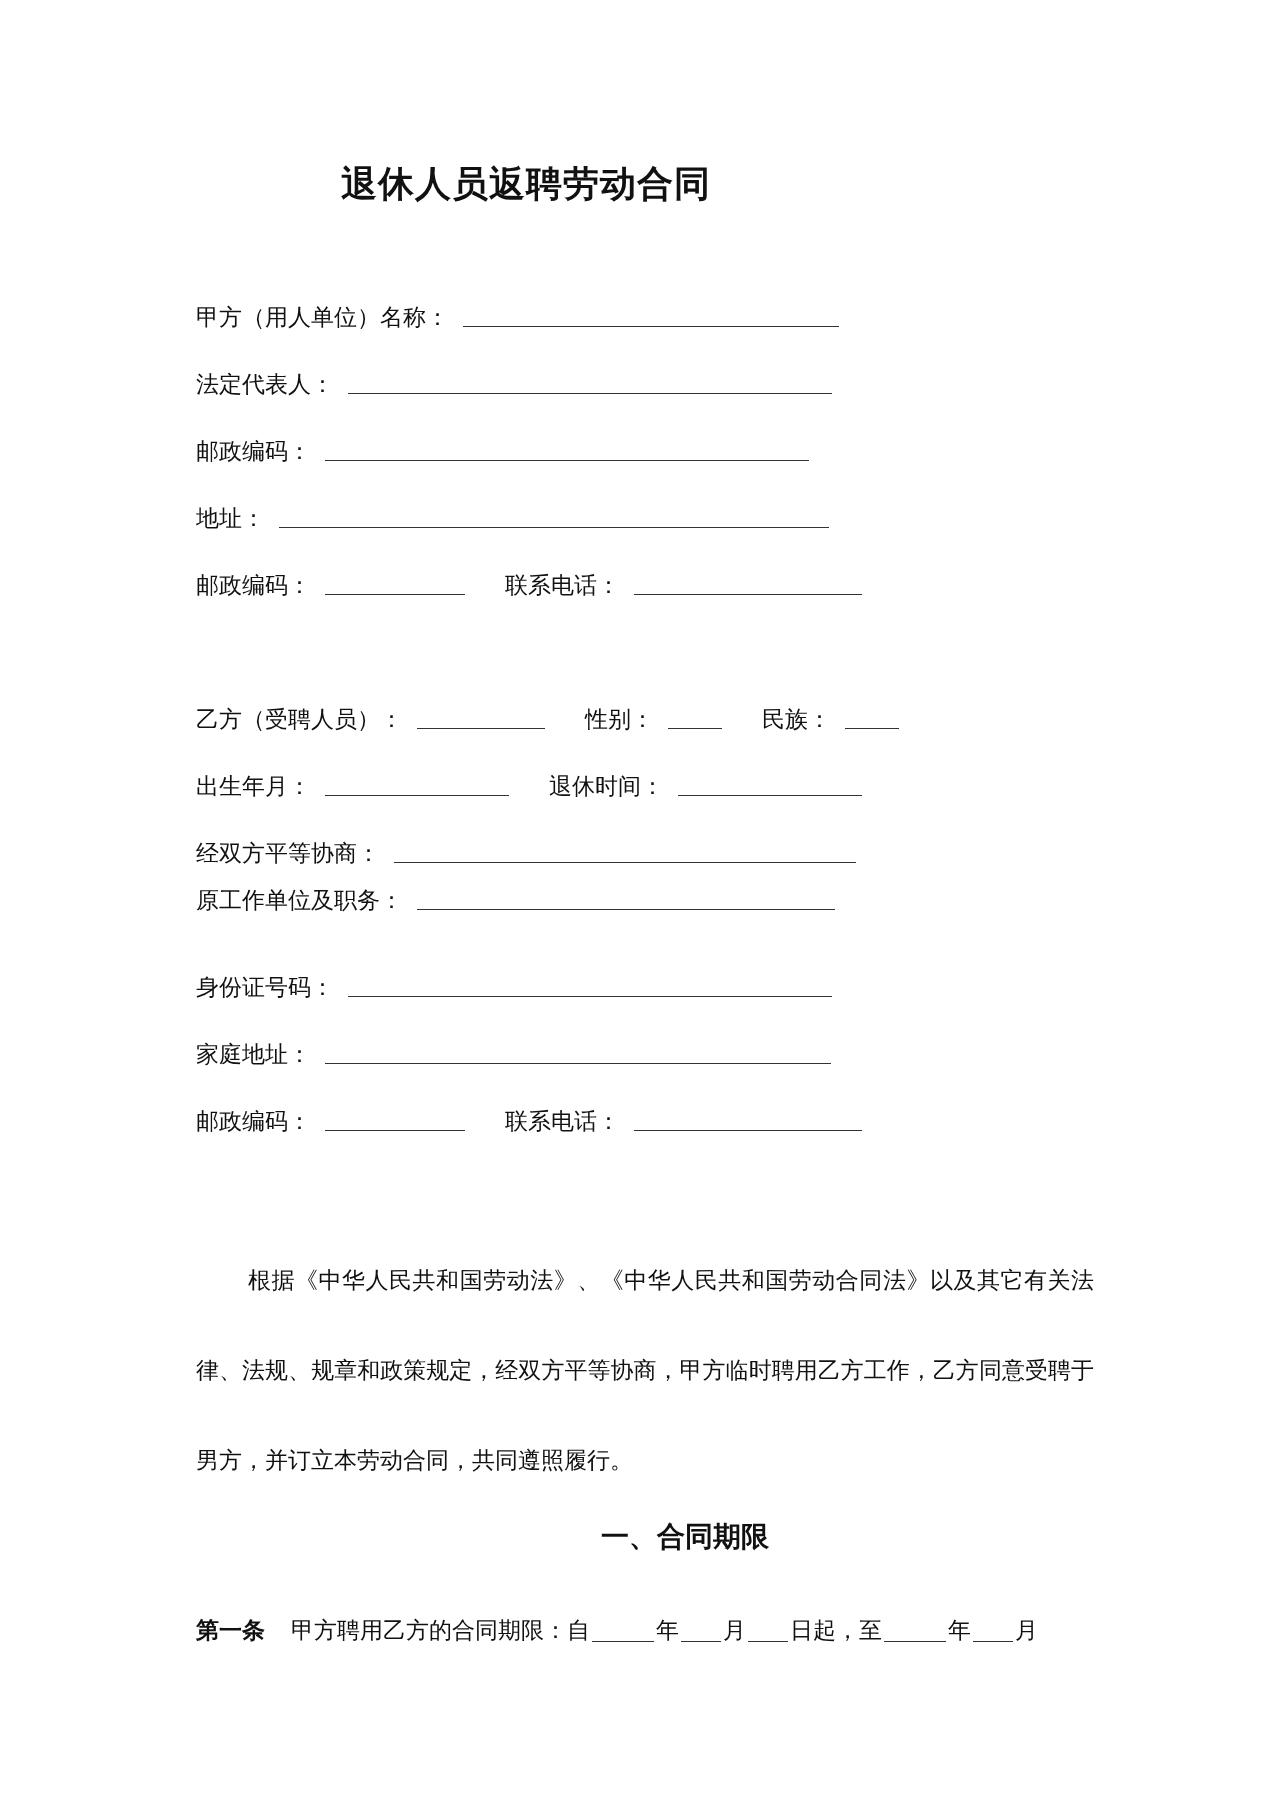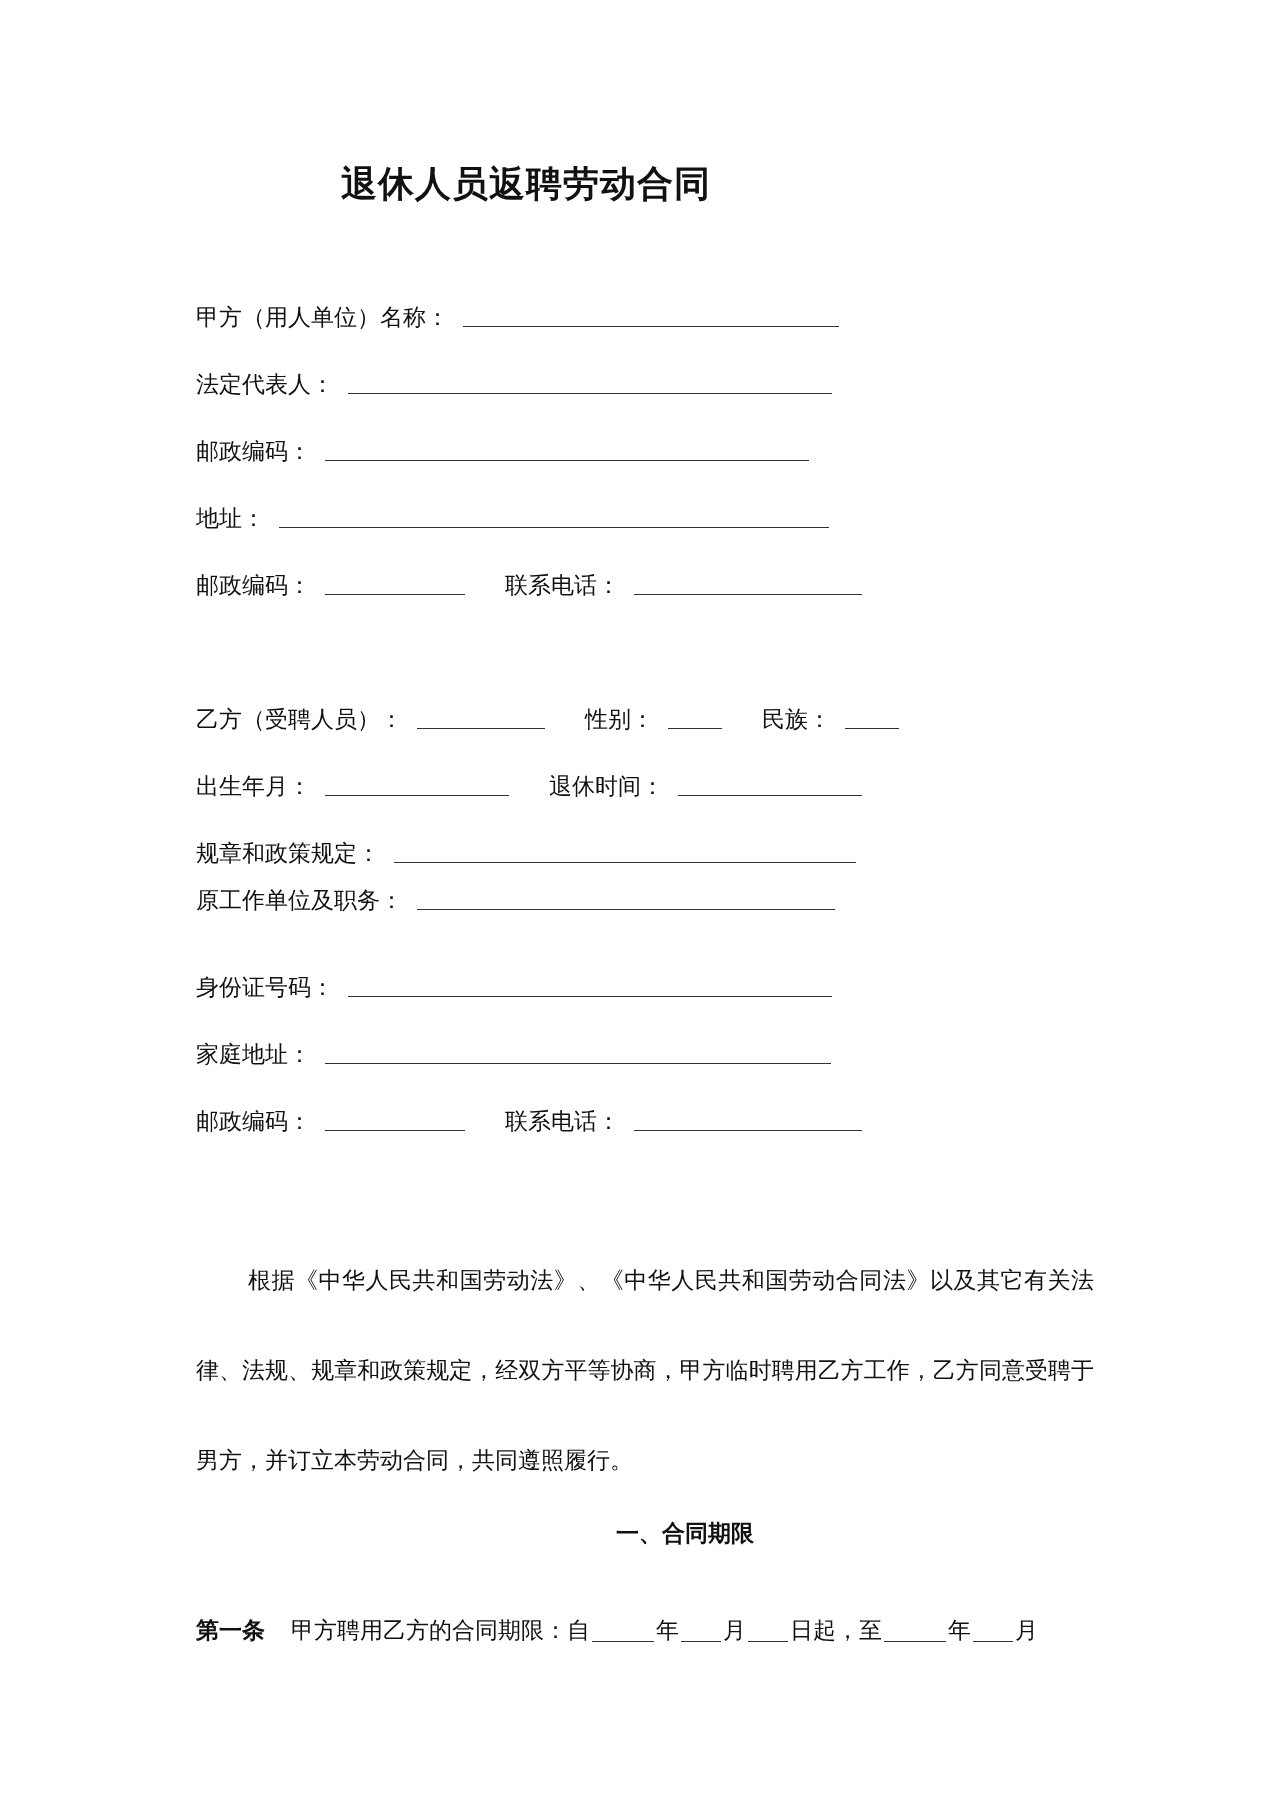--- a/index.html
+++ b/index.html
@@ -22,21 +22,21 @@
     display: inline-block; border-bottom: 1.5px solid #333; height: 24px;
     margin-left: 14px; margin-bottom: 4px;
   }
   .gap { display: inline-block; }
   .para {
     position: absolute; left: 196px; width: 898px; font-size: 23px;
     line-height: 90px; text-align: justify; text-indent: 52px; top: 1235px;
   }
   .section {
     position: absolute; left: 0; width: 1280px; top: 1518px; text-align: center;
-    font-size: 23px; font-weight: bold; padding-left: 90px; box-sizing: border-box;
+    font-size: 28px; font-weight: bold; padding-left: 90px; box-sizing: border-box;
   }
   .article {
     position: absolute; left: 196px; top: 1584px; font-size: 23px; white-space: nowrap;
     display: flex; align-items: flex-end; height: 34px; margin-top: 28px;
   }
   .article .art-no { font-weight: bold; margin-right: 26px; }
   .iblank { display: inline-block; border-bottom: 1.5px solid #333; height: 24px; margin: 0 2px 4px 2px; }
 </style>
 </head>
 <body>
@@ -80,21 +80,21 @@
     <span class="blank" style="width:54px"></span>
   </div>
   <div class="row" style="top:771px">
     <span class="lbl">出生年月：</span>
     <span class="blank" style="width:184px"></span>
     <span class="gap" style="width:40px"></span>
     <span class="lbl">退休时间：</span>
     <span class="blank" style="width:184px"></span>
   </div>
   <div class="row" style="top:838px">
-    <span class="lbl">规章和政策规定：</span>
+    <span class="lbl">经双方平等协商：</span>
     <span class="blank" style="width:462px"></span>
   </div>
   <div class="row" style="top:885px">
     <span class="lbl">原工作单位及职务：</span>
     <span class="blank" style="width:418px"></span>
   </div>
   <div class="row" style="top:972px">
     <span class="lbl">身份证号码：</span>
     <span class="blank" style="width:484px"></span>
   </div>

